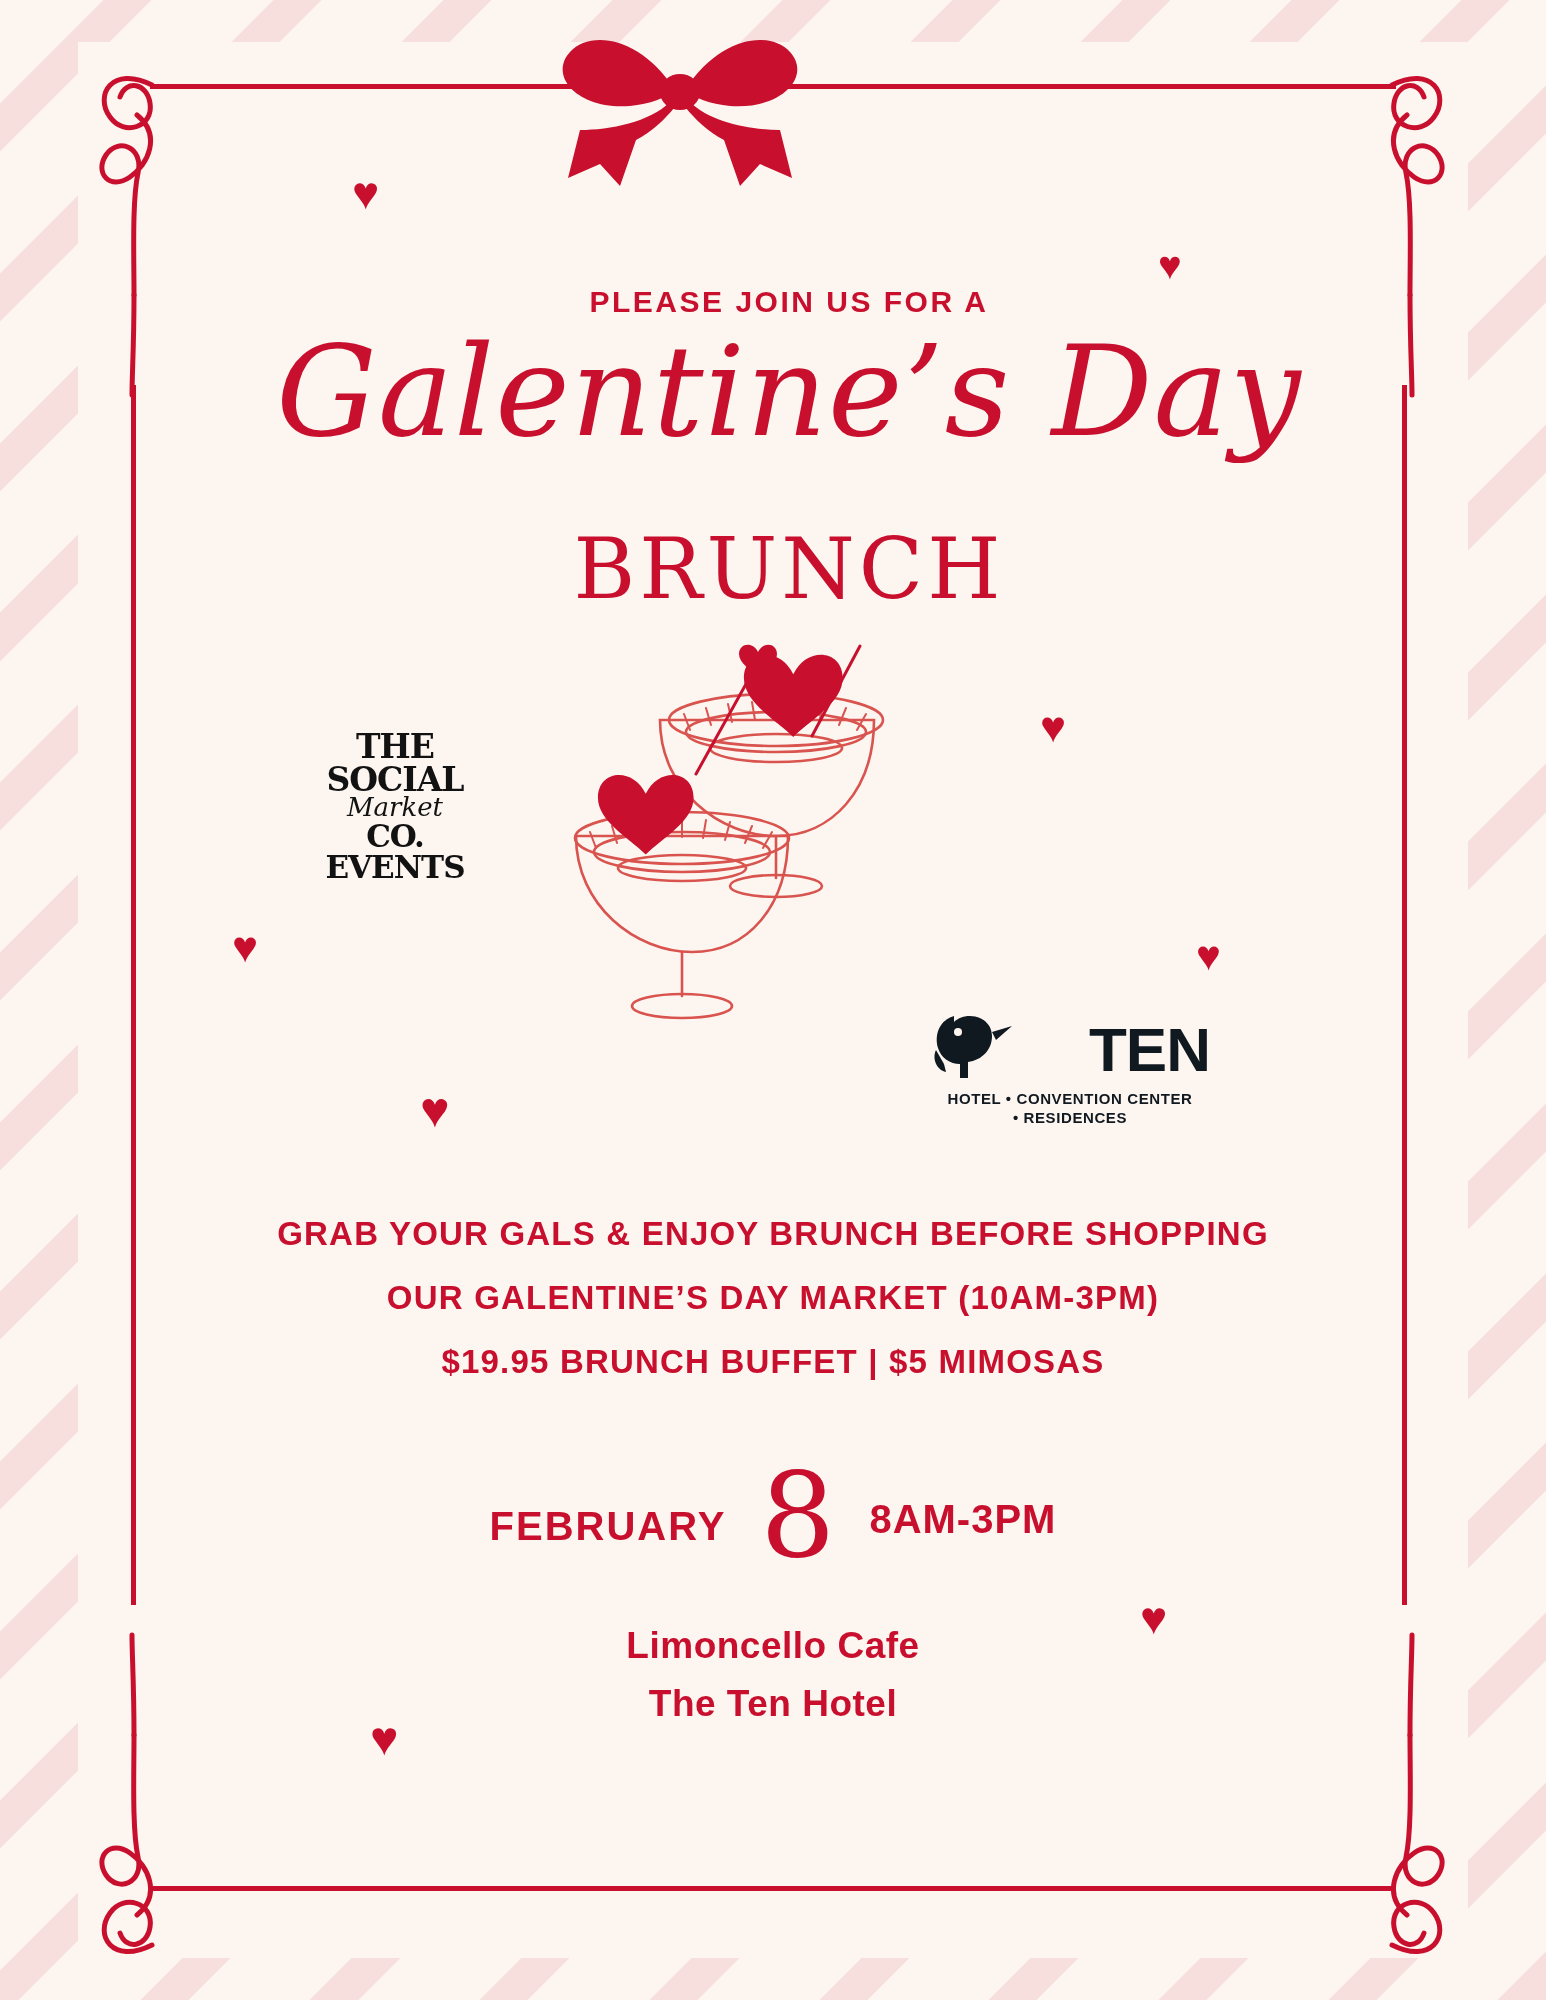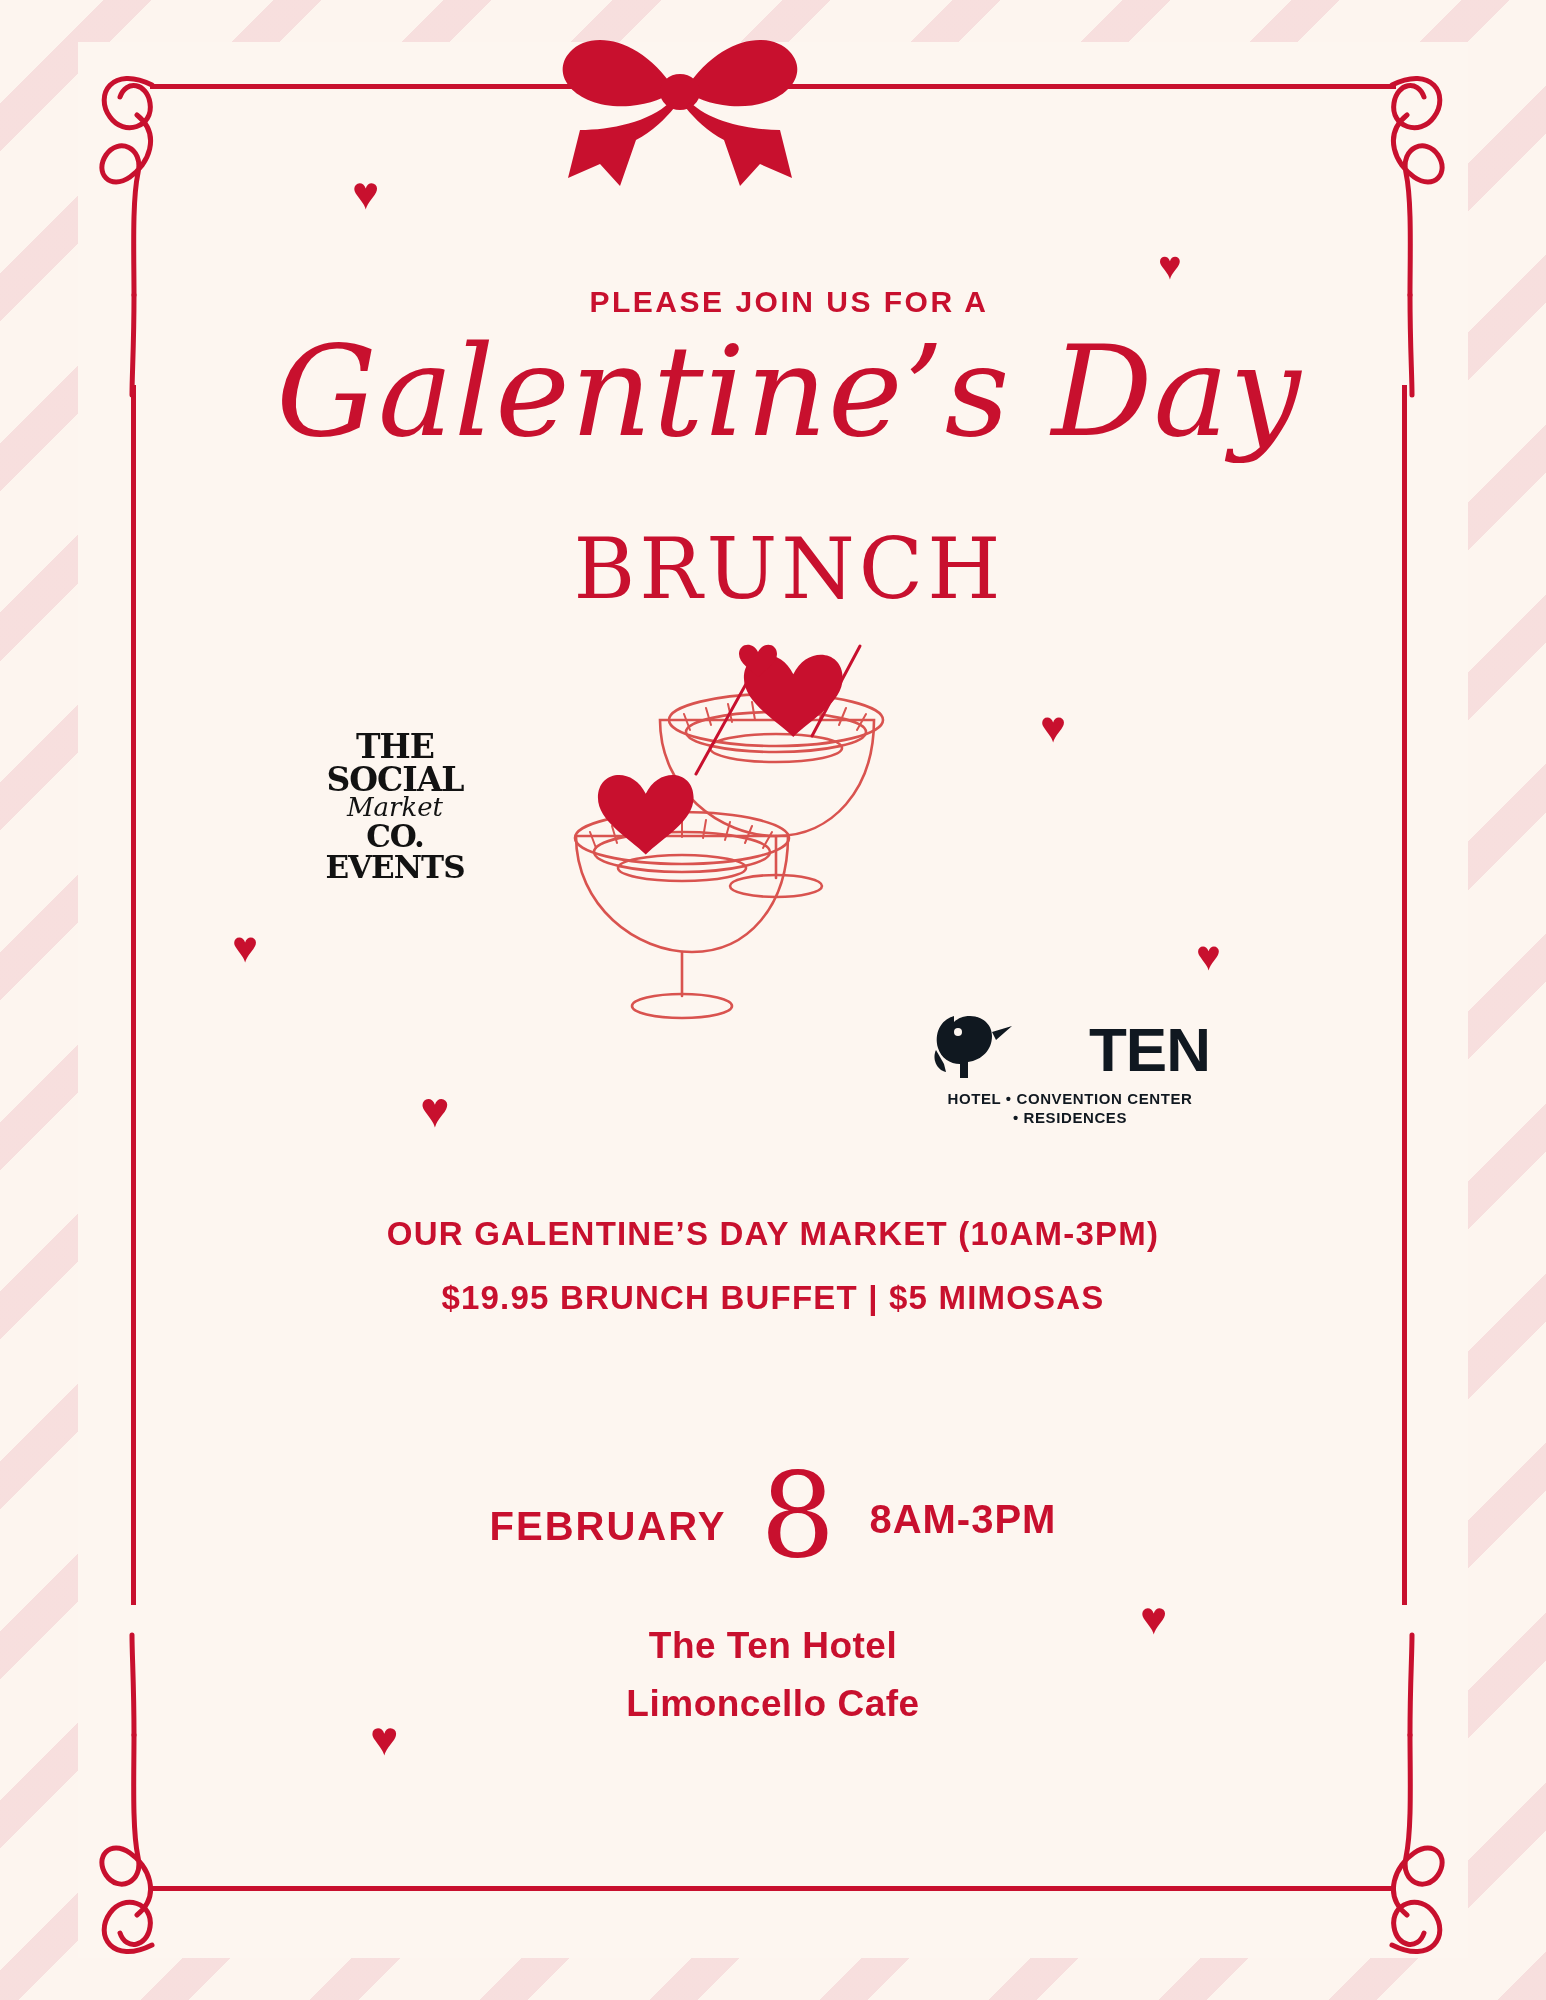--- a/index.html
+++ b/index.html
@@ -356,28 +356,29 @@
           <path d="M6 40 C 2 48, 6 60, 16 62 L 14 54 Z"></path>
         </svg>
       </span>
       <span class="ten-word">TEN</span>
     </div>
     <div class="ten-sub1">HOTEL • CONVENTION CENTER</div>
     <div class="ten-sub2">• RESIDENCES</div>
   </div>
 
   <div id="body-copy">
+    <div class="line">GRAB YOUR GALS &amp; ENJOY BRUNCH BEFORE SHOPPING</div>
     <div class="line">OUR GALENTINE’S DAY MARKET (10AM-3PM)</div>
     <div class="line">$19.95 BRUNCH BUFFET | $5 MIMOSAS</div>
   </div>
 
   <div id="date-row">
     <span class="month">FEBRUARY</span>
     <span class="daynum">8</span>
     <span class="time">8AM-3PM</span>
   </div>
 
   <div id="venue">
+    <div class="vline">Limoncello Cafe</div>
     <div class="vline">The Ten Hotel</div>
-    <div class="vline">Limoncello Cafe</div>
   </div>
 
 </div>
 
 </body></html>

